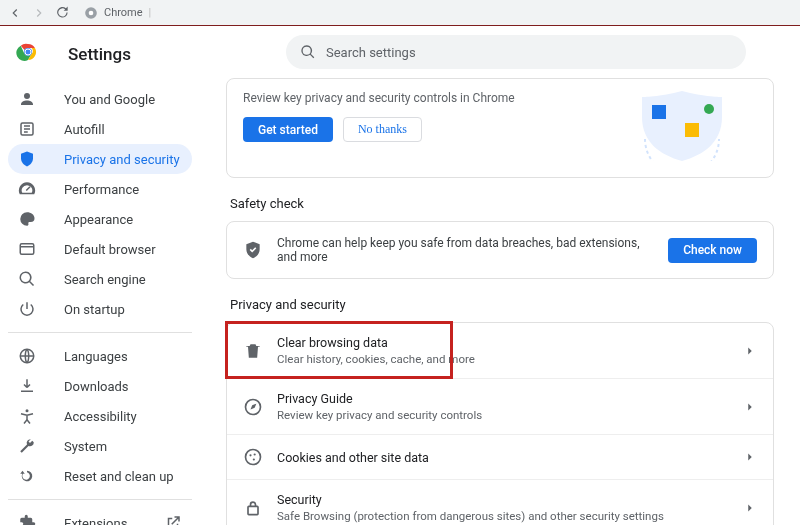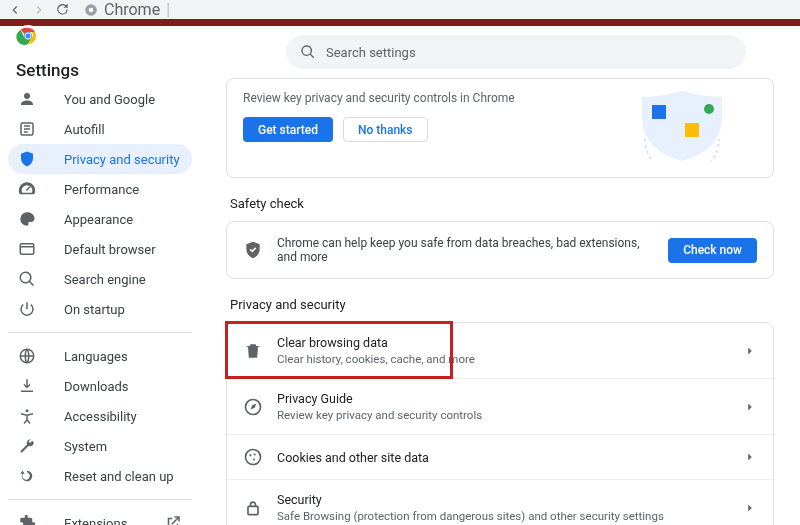--- a/index.html
+++ b/index.html
@@ -13,37 +13,37 @@
     overflow: hidden;
   }
   
   .addrbar {
     display: flex;
     align-items: center;
     gap: 10px;
     height: 26px;
     padding: 0 8px;
     background: #f1f3f4;
-    border-bottom: 7px solid #7f1d1d;
+    border-bottom: 1px solid #7f1d1d;
     color: #5f6368;
-    font-size: 16px;
+    font-size: 11px;
   }
   .addrbar .nav svg { width:14px; height:14px; fill:#5f6368; display:block;}
   .addrbar .nav { display:flex; gap:10px; align-items:center;}
   .addrbar .omnibox { flex:1; display:flex; align-items:center; gap:6px; padding-left:4px;}
   .omnibox .chrome-ico { width:14px; height:14px; }
   .pipe { color:#bdbdbd; }
   
   .header {
     display:flex;
     align-items:center;
     height:52px;
     padding:0 16px;
   }
-  .header-left { display:flex; align-items:flex-start; gap:12px; width:270px;flex-direction:column;}
+  .header-left { display:flex; align-items:flex-end; gap:28px; width:270px;}
   .chrome-logo { width:24px; height:24px;}
   .settings-title { font-size:17px; font-weight:500;}
   .searchbox {
     flex:1;
     max-width:460px;
     height:34px;
     background:#f1f3f4;
     border-radius:18px;
     display:flex;
     align-items:center;
@@ -109,21 +109,21 @@
     padding:0 14px;
     border-radius:4px;
     font-size:12px;
     font-weight:500;
     display:inline-flex;
     align-items:center;
     cursor:pointer;
     border:1px solid transparent;
   }
   .btn.primary{background:#1a73e8;color:#fff;}
-  .btn.secondary{background:#fff;border-color:#dadce0;color:#1a73e8;}
+  .btn.secondary{background:#fff;border-color:#dadce0;color:#1a73e8;font-family:Liberation Serif, serif;}
   .section-label{font-size:13px;color:#202124;margin:14px 4px 10px 4px;}
   .safety-card{
     display:flex;
     align-items:center;
     padding:14px 16px;
     gap:14px;
     margin-bottom:18px;
   }
   .safety-card svg.shield{width:20px;height:20px;fill:#5f6368;flex-shrink:0;}
   .safety-text{flex:1;font-size:12px;color:#3c4043;}

